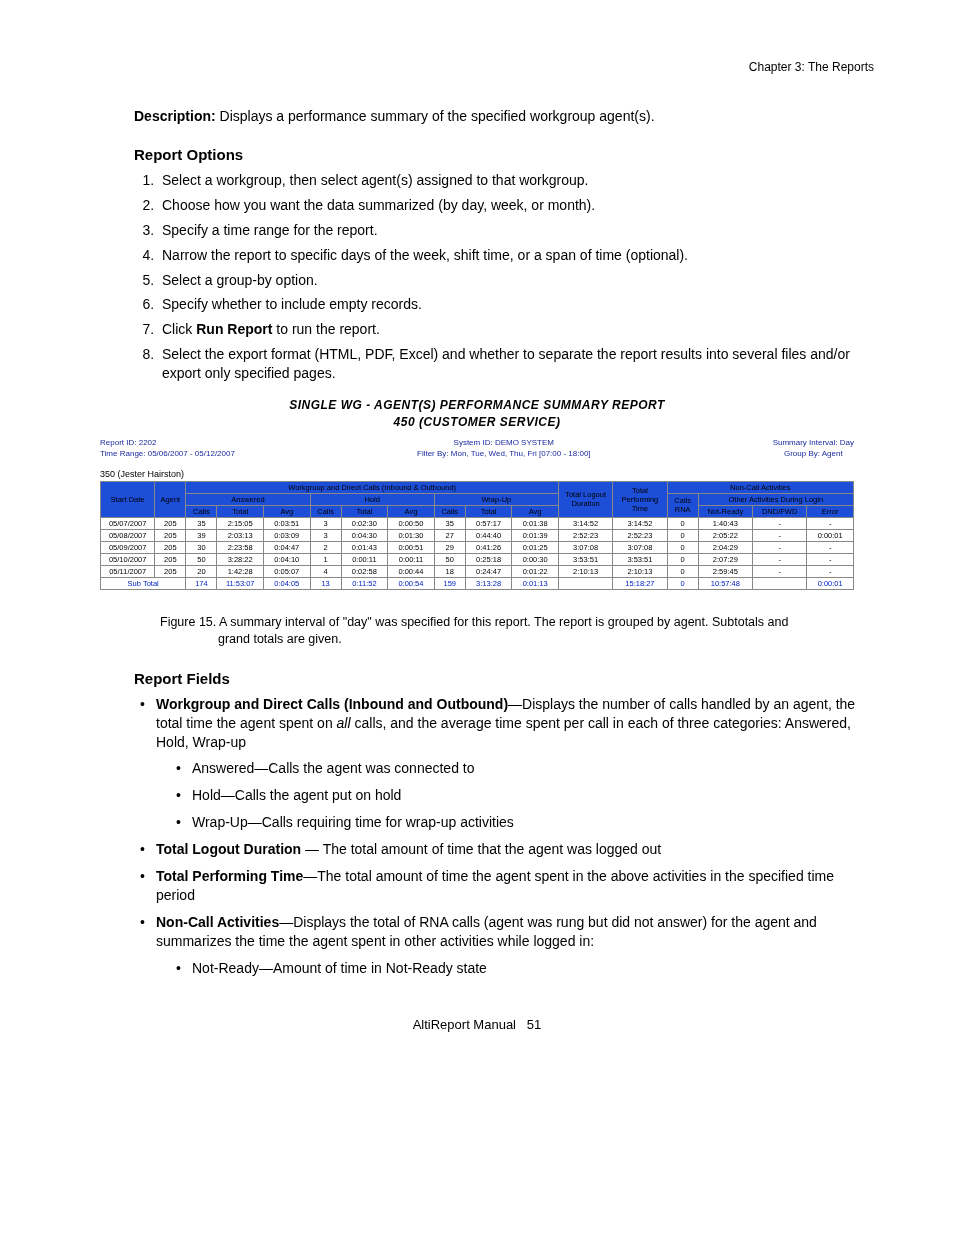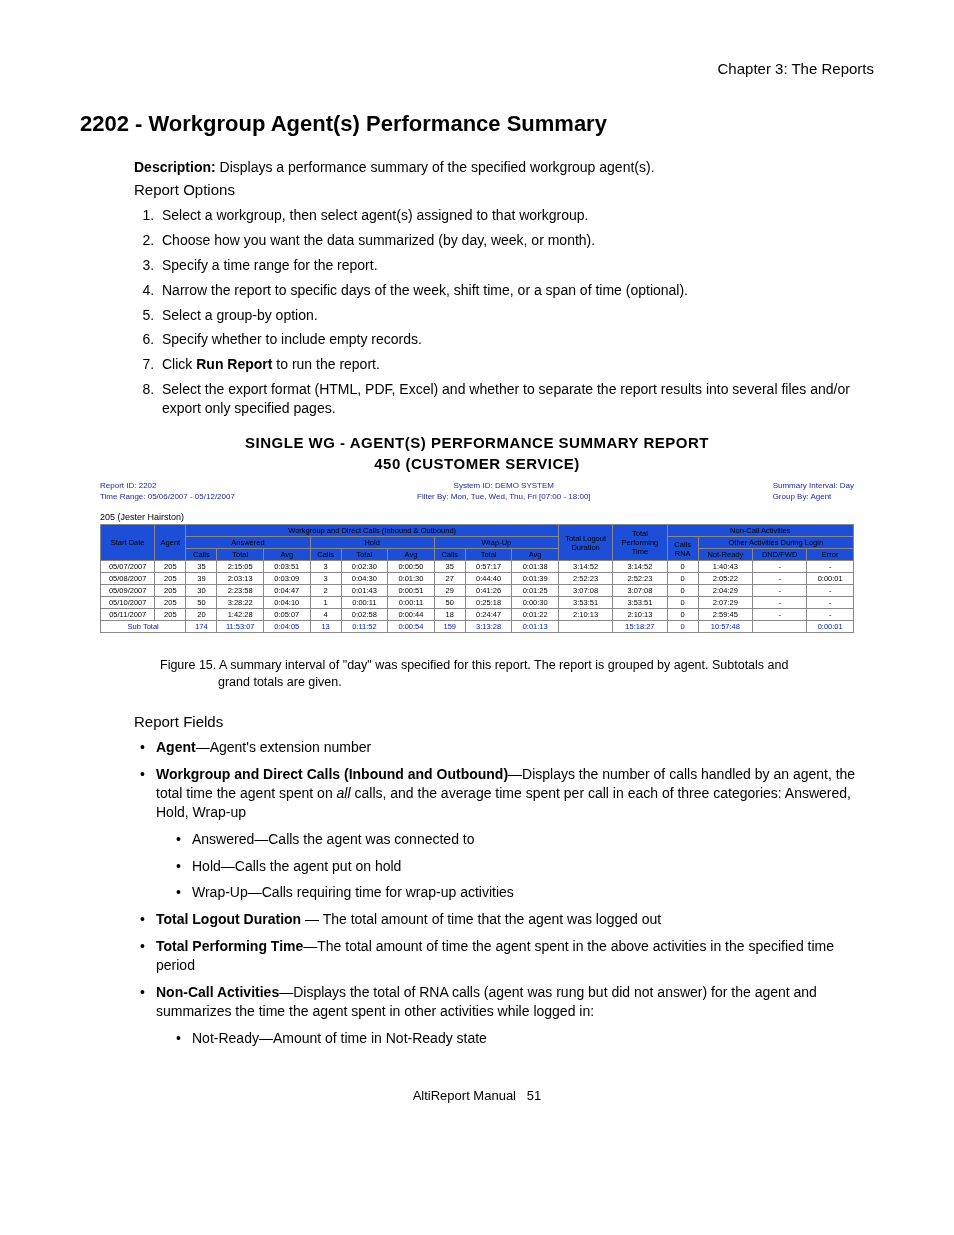--- a/index.html
+++ b/index.html
@@ -8,63 +8,64 @@
     background: #fff;
     font-family: Verdana, Geneva, sans-serif;
     color: #000;
     width: 954px;
   }
   .page {
     padding: 60px 80px 40px 80px;
   }
   .chapter {
     text-align: right;
-    font-size: 15px;
+    font-size: 12px;
     margin-bottom: 34px;
   }
   h1.title {
     font-size: 22px;
     font-weight: bold;
     margin: 0 0 22px 0;
   }
   .indent {
     margin-left: 54px;
   }
   .desc {
     font-size: 14px;
     margin-bottom: 4px;
   }
   .desc b { font-weight: bold; }
   h3.subhead {
     font-size: 15px;
-    font-weight: normal;
-    margin: 6px 0 8px 0;
+    font-weight: bold;
+    margin: 22px 0 8px 0;
   }
   ol.opts {
     margin: 0 0 14px 0;
     padding-left: 24px;
     font-size: 14px;
   }
   ol.opts li {
     margin-bottom: 6px;
     padding-left: 4px;
     line-height: 1.35;
   }
   
   .report-box {
     margin: 10px 20px 10px 20px;
     font-family: Arial, sans-serif;
   }
   .report-title {
     text-align: center;
     font-weight: bold;
-    font-size: 15px;
+    font-size: 12px;
     letter-spacing: 0.5px;
     line-height: 1.4;
     font-family: Arial, sans-serif;
+    font-style: italic;
   }
   .report-meta {
     display: flex;
     justify-content: space-between;
     font-size: 8px;
     color: #1a2aa0;
     margin-top: 6px;
     line-height: 1.4;
   }
   .report-meta .col { white-space: nowrap; }
@@ -139,21 +140,20 @@
     font-size: 13px;
     margin-top: 40px;
   }
 </style>
 </head>
 <body>
 
 <div class="page">
   <div class="chapter">Chapter 3:  The Reports</div>
 
-  <h1 class="title">2202 - Workgroup Agent(s) Performance Summary</h1>
 
   <div class="indent">
     <div class="desc">
       <b>Description:</b><span> Displays a performance summary of the specified workgroup agent(s).</span>
     </div>
 
     <h3 class="subhead">Report Options</h3>
     <ol class="opts">
       <li>Select a workgroup, then select agent(s) assigned to that workgroup.</li>
       <li>Choose how you want the data summarized (by day, week, or month).</li>
@@ -173,26 +173,26 @@
     </div>
     <div class="report-meta">
       <div class="col">
         <div>Report ID: 2202</div>
         <div>Time Range: 05/06/2007 - 05/12/2007</div>
       </div>
       <div class="col" style="text-align:center">
         <div>System ID: DEMO SYSTEM</div>
         <div>Filter By: Mon, Tue, Wed, Thu, Fri [07:00 - 18:00]</div>
       </div>
-      <div class="col" style="text-align:left">
+      <div class="col" style="text-align:center">
         <div>Summary Interval: Day</div>
         <div>Group By: Agent</div>
       </div>
     </div>
-    <div class="agent-label">205 (Jester Hairston)</div>
+    <div class="agent-label">350 (Jester Hairston)</div>
 
     <table class="report">
       <colgroup>
         <col style="width:7%">
           <col style="width:4%">
         <col style="width:4%">
           <col style="width:6%">
           <col style="width:6%">
         <col style="width:4%">
           <col style="width:6%">
@@ -354,21 +354,20 @@
           </tr>
         </tbody>
     </table>
   </div>
 
   <div class="caption">Figure 15.   A summary interval of "day" was specified for this report. The report is grouped by agent. Subtotals and grand totals are given.</div>
 
   <div class="indent">
     <h3 class="subhead">Report Fields</h3>
     <ul class="fields">
-      <li><b>Agent</b><span>—Agent's extension number</span></li>
       <li>
         <b>Workgroup and Direct Calls (Inbound and Outbound)</b><span>—Displays the number of calls handled by an agent, the total time the agent spent on </span><em>all</em><span> calls, and the average time spent per call in each of three categories: Answered, Hold, Wrap-up</span>
         <ul class="sub">
           <li>Answered—Calls the agent was connected to</li>
           <li>Hold—Calls the agent put on hold</li>
           <li>Wrap-Up—Calls requiring time for wrap-up activities</li>
         </ul>
       </li>
       <li><b>Total Logout Duration</b><span> — The total amount of time that the agent was logged out</span></li>
       <li><b>Total Performing Time</b><span>—The total amount of time the agent spent in the above activities in the specified time period</span></li>

